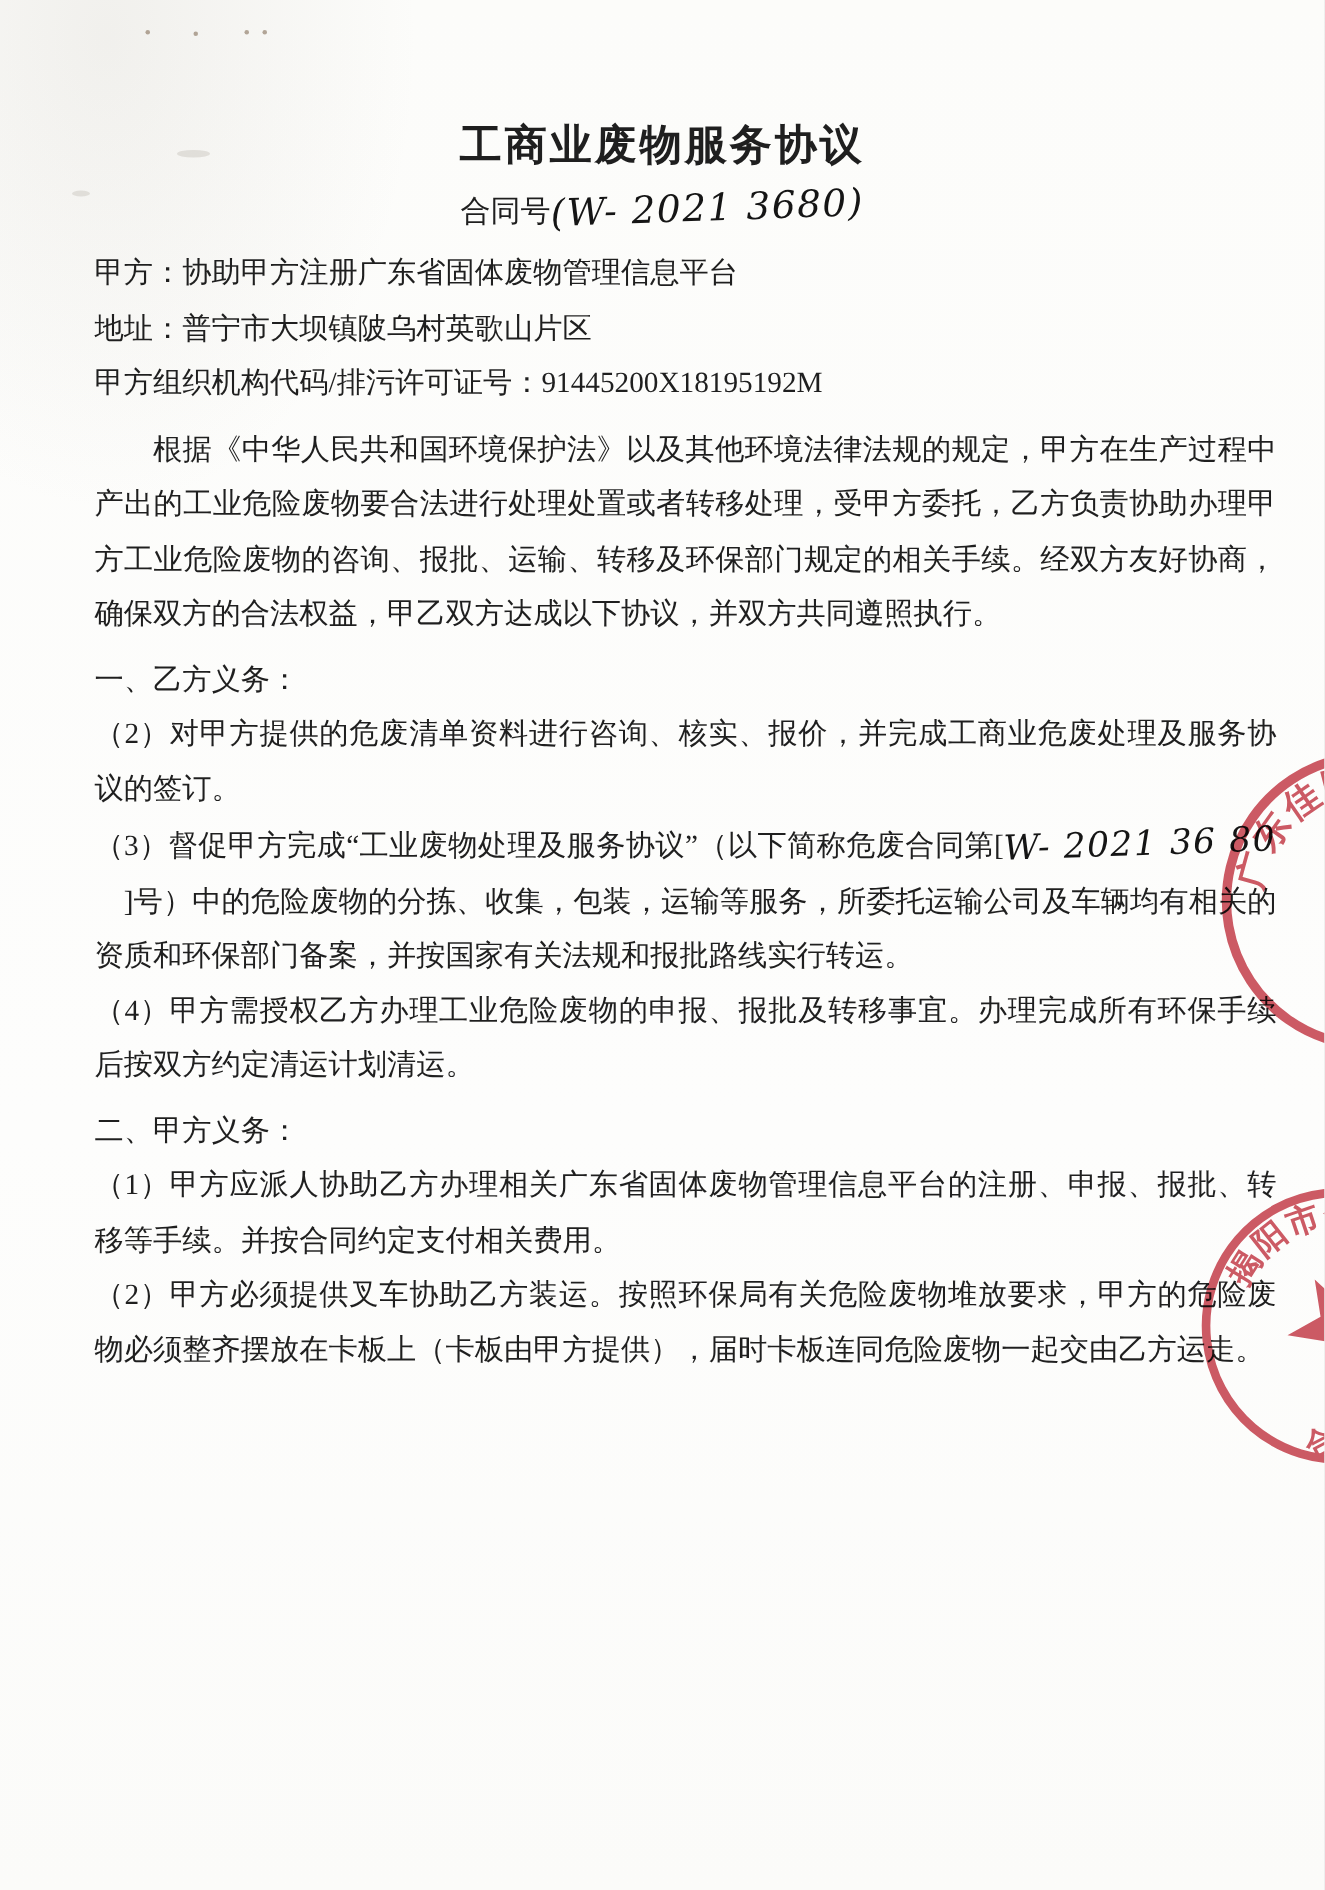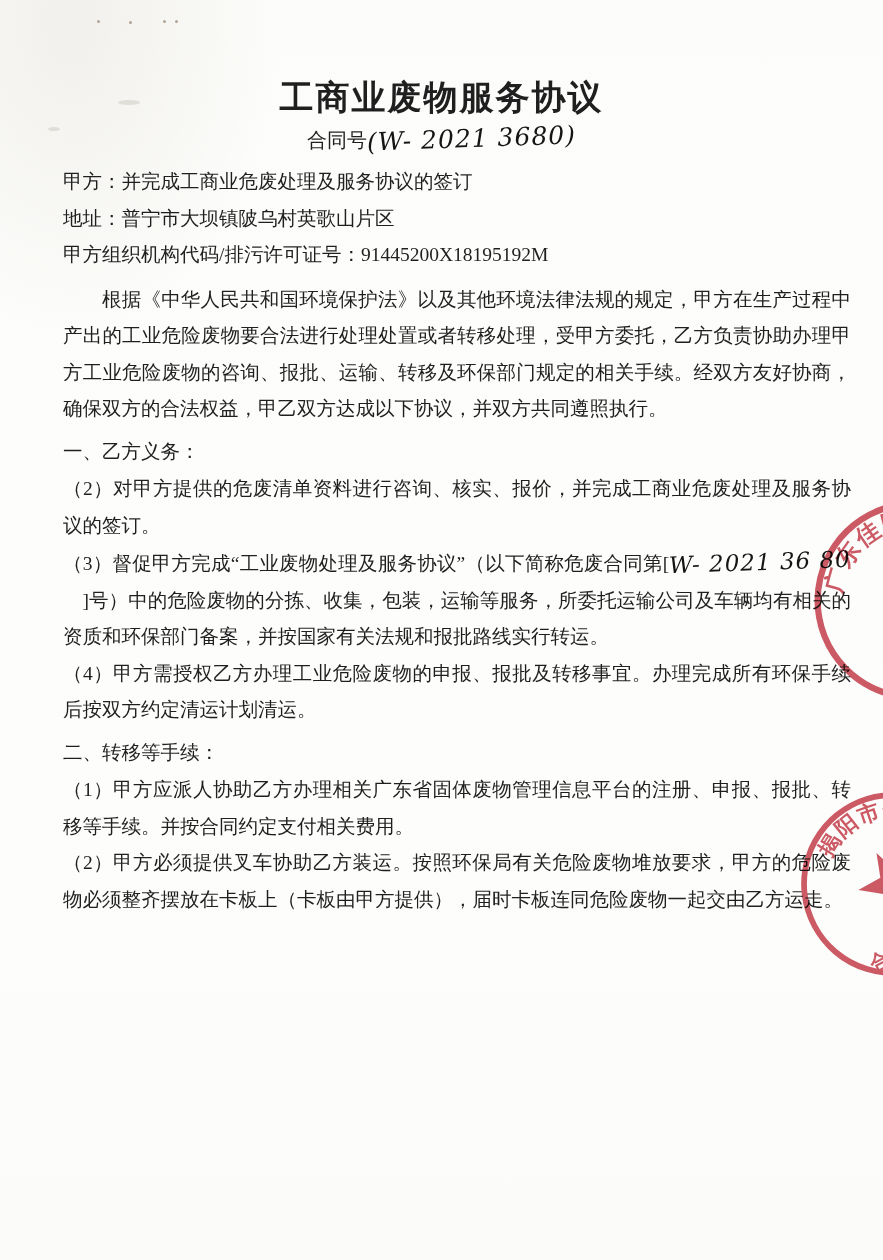--- a/index.html
+++ b/index.html
@@ -13,21 +13,21 @@
     overflow:hidden;
     font-family:"Liberation Serif","DejaVu Serif",serif;
     color:#1f1f1f;
   }
   .title{
     margin:0;
     padding-top:80px;
     text-align:center;
     font-family:"Liberation Sans","DejaVu Sans",sans-serif;
     font-weight:bold;
-    font-size:34px;
+    font-size:28px;
     letter-spacing:2px;
     line-height:34px;
   }
   .subtitle{
     margin-top:7px;
     text-align:center;
     font-size:20px;
     line-height:36px;
   }
   .hand{
@@ -85,32 +85,32 @@
   <span class="artifact smudge" style="left:48px;top:127px;width:12px;height:4px;"></span>
 
   <h1 class="title">工商业废物服务协议</h1>
 
   <div class="subtitle">
     <span>合同号</span><span class="hand">(W- 2021 3680)</span>
   </div>
 
   <div class="content">
 
-    <p class="party-line">甲方：并完成工商业危废处理及服务协议的签订</p>
+    <p class="party-line">甲方：协助甲方注册广东省固体废物管理信息平台</p>
     <p class="party-line">地址：普宁市大坝镇陂乌村英歌山片区</p>
     <p class="party-line">甲方组织机构代码/排污许可证号：91445200X18195192M</p>
 
     <p class="intro">根据《中华人民共和国环境保护法》以及其他环境法律法规的规定，甲方在生产过程中产出的工业危险废物要合法进行处理处置或者转移处理，受甲方委托，乙方负责协助办理甲方工业危险废物的咨询、报批、运输、转移及环保部门规定的相关手续。经双方友好协商，确保双方的合法权益，甲乙双方达成以下协议，并双方共同遵照执行。</p>
 
     <p class="section-heading">一、乙方义务：</p>
     <p class="item">（2）对甲方提供的危废清单资料进行咨询、核实、报价，并完成工商业危废处理及服务协议的签订。</p>
     <p class="item"><span>（3）督促甲方完成“工业废物处理及服务协议”（以下简称危废合同第[</span><span class="hand small">W- 2021 36 80</span><span>　]号）中的危险废物的分拣、收集，包装，运输等服务，所委托运输公司及车辆均有相关的资质和环保部门备案，并按国家有关法规和报批路线实行转运。</span></p>
     <p class="item">（4）甲方需授权乙方办理工业危险废物的申报、报批及转移事宜。办理完成所有环保手续后按双方约定清运计划清运。</p>
 
-    <p class="section-heading">二、转移等手续：</p>
+    <p class="section-heading">二、甲方义务：</p>
     <p class="item">（1）甲方应派人协助乙方办理相关广东省固体废物管理信息平台的注册、申报、报批、转移等手续。并按合同约定支付相关费用。</p>
     <p class="item">（2）甲方必须提供叉车协助乙方装运。按照环保局有关危险废物堆放要求，甲方的危险废物必须整齐摆放在卡板上（卡板由甲方提供），届时卡板连同危险废物一起交由乙方运走。</p>
 
   </div>
 
   <svg class="stamp stamp-a" width="209" height="209" viewBox="0 0 300 300">
     <defs>
       <path id="arcA" d="M150,150 m-105,0 a105,105 0 1,1 210,0 a105,105 0 1,1 -210,0"></path>
     </defs>
     <circle cx="150" cy="150" r="139" fill="none" stroke="currentColor" stroke-width="9"></circle>

